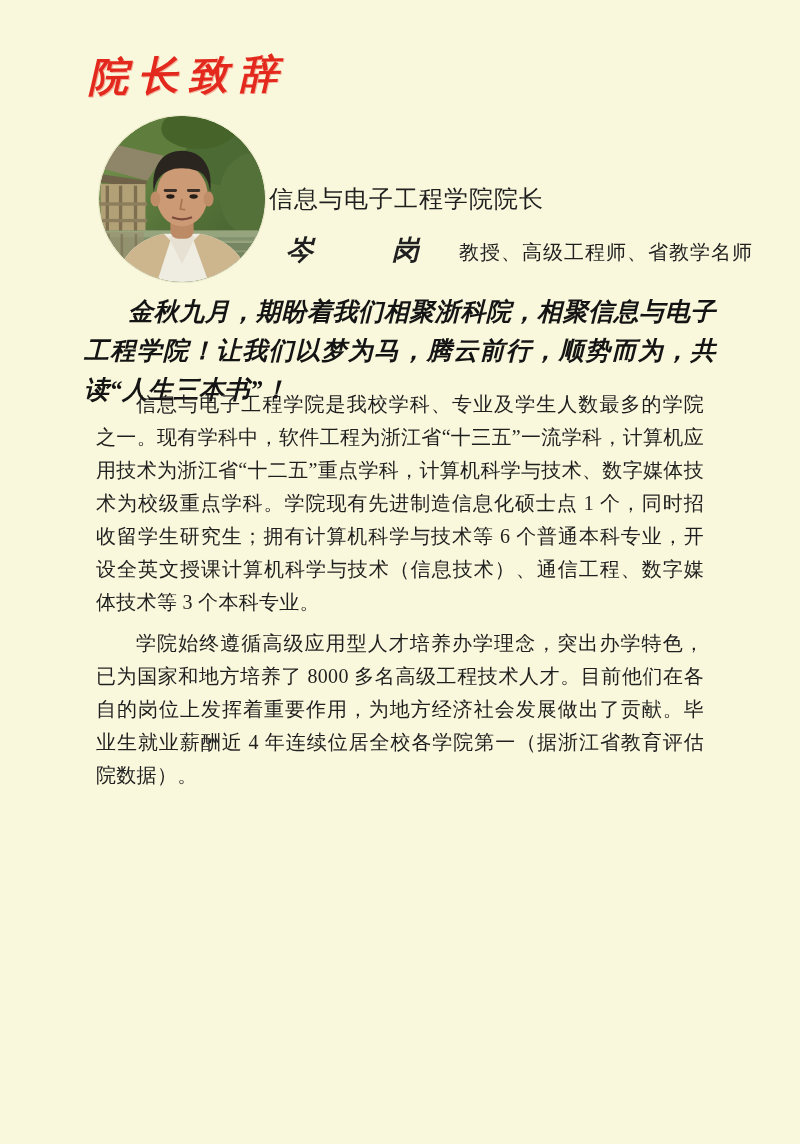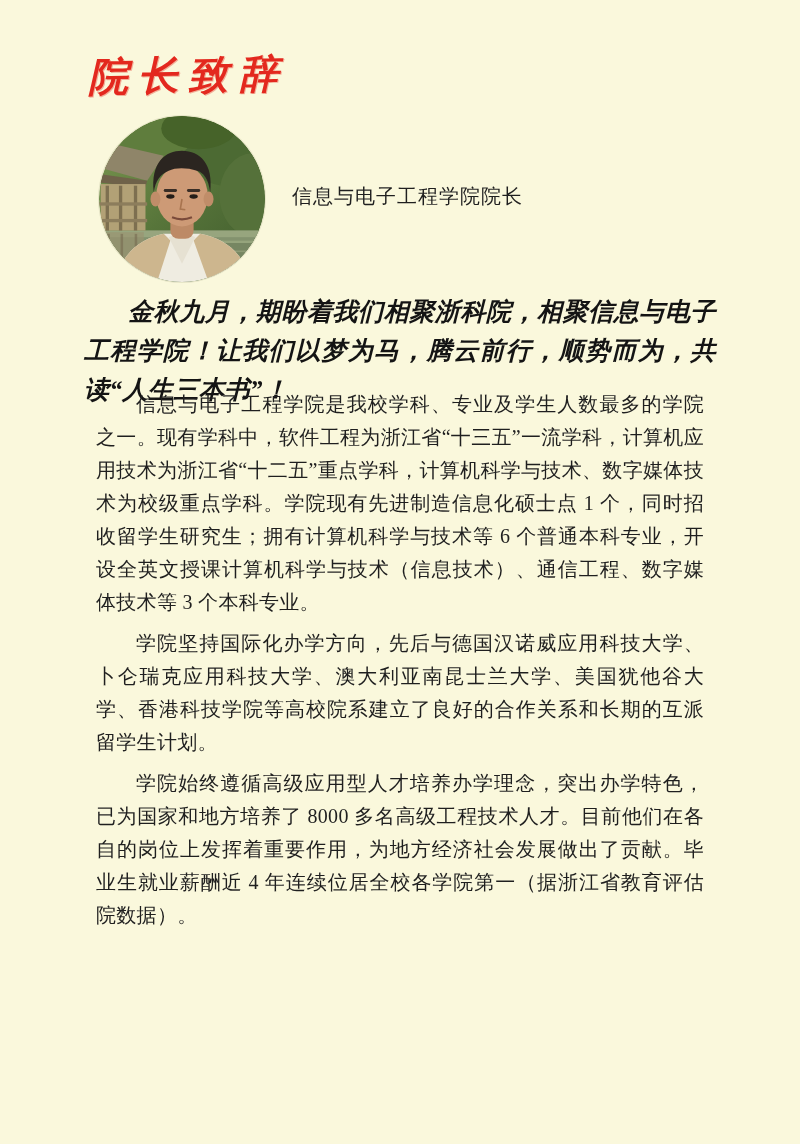--- a/index.html
+++ b/index.html
@@ -30,22 +30,22 @@
     left: 99px; top: 116px;
     width: 166px; height: 166px;
     border-radius: 50%;
     overflow: hidden;
     box-shadow: 0 0 0 1px rgba(120,120,80,0.15);
   }
   .photo-wrap svg { display: block; width: 100%; height: 100%; }
 
   .position-line {
     position: absolute;
-    left: 292px; top: 183px;
-    font-size: 20px;
+    left: 269px; top: 183px;
+    font-size: 24px;
     letter-spacing: 1px;
   }
   .name-line {
     position: absolute;
     left: 286px; top: 232px;
     font-size: 20px;
     display: flex;
     align-items: baseline;
   }
   .dean-name {
@@ -155,22 +155,25 @@
 
         <path d="M100,100 L98,112 L104,113" stroke="#a8744f" stroke-width="2" fill="none"></path>
 
         <path d="M88,122 Q100,127 112,122" stroke="#7a4a3a" stroke-width="2.5" fill="none"></path>
       </g>
     </svg>
   </div>
 
   <div class="position-line">信息与电子工程学院院长</div>
 
+  <div class="name-line">
+    <span class="dean-name">岑　岗</span>
+    <span class="dean-cred">教授、高级工程师、省教学名师</span>
+  </div>
 
   <div class="quote">金秋九月，期盼着我们相聚浙科院，相聚信息与电子工程学院！让我们以梦为马，腾云前行，顺势而为，共读“人生三本书”！</div>
 
   <div class="body-text">
     <p>信息与电子工程学院是我校学科、专业及学生人数最多的学院之一。现有学科中，软件工程为浙江省“十三五”一流学科，计算机应用技术为浙江省“十二五”重点学科，计算机科学与技术、数字媒体技术为校级重点学科。学院现有先进制造信息化硕士点 1 个，同时招收留学生研究生；拥有计算机科学与技术等 6 个普通本科专业，开设全英文授课计算机科学与技术（信息技术）、通信工程、数字媒体技术等 3 个本科专业。</p>
-    <p>学院坚持国际化办学方向，先后与德国汉诺威应用科技大学、卜仑瑞克应用科技大学、澳大利亚南昆士兰大学、美国犹他谷大学、香港科技学院等高校院系建立了良好的合作关系和长期的互派留学生计划。</p>
     <p>学院始终遵循高级应用型人才培养办学理念，突出办学特色，已为国家和地方培养了 8000 多名高级工程技术人才。目前他们在各自的岗位上发挥着重要作用，为地方经济社会发展做出了贡献。毕业生就业薪酬近 4 年连续位居全校各学院第一（据浙江省教育评估院数据）。</p>
   </div>
 
 </div>
 
 </body></html>

